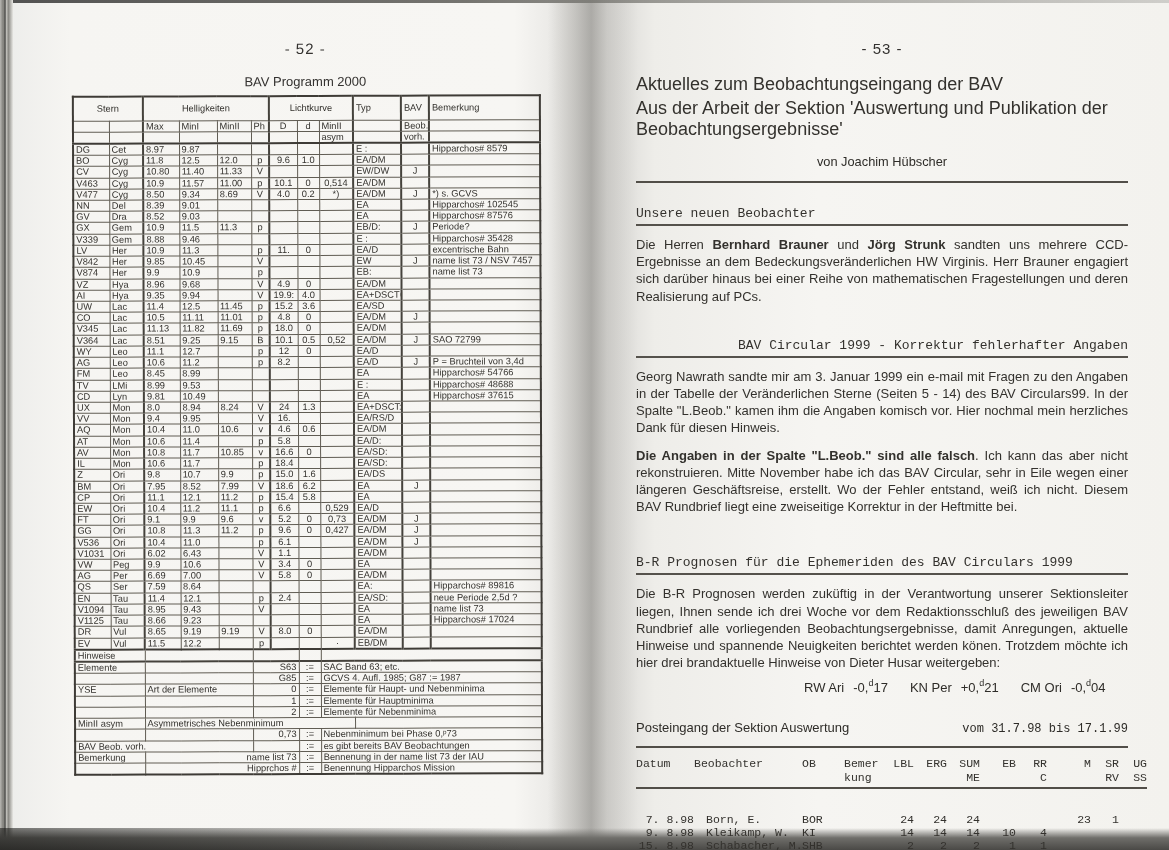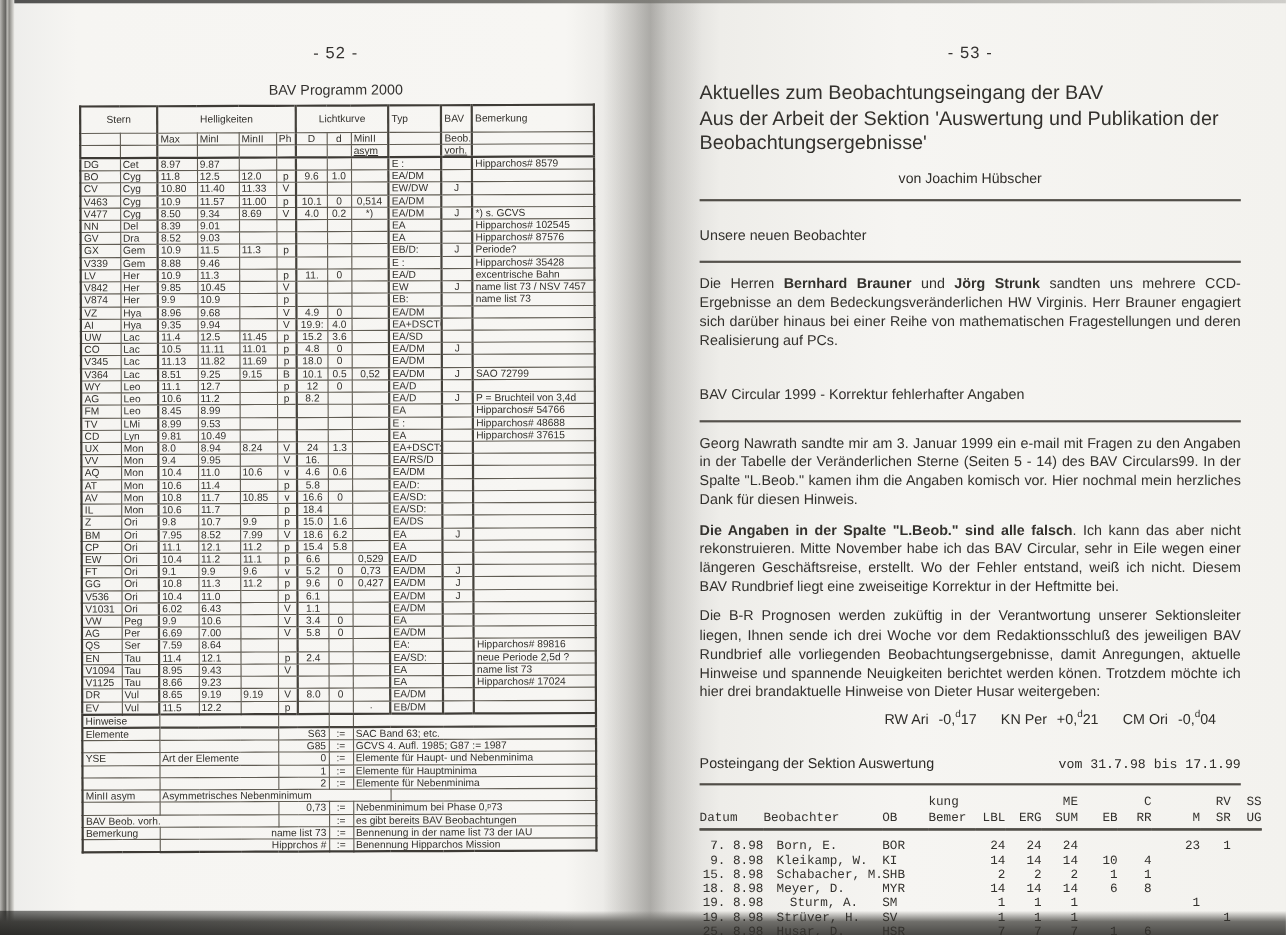--- a/index.html
+++ b/index.html
@@ -38,53 +38,53 @@
     margin:6px 0 0 35px; width:467px; table-layout:fixed;
     border-collapse:collapse; border:2px solid #3e3b36;
     font-size:9.3px; line-height:1.1; color:#33312d;
   }
   .star-table th, .star-table td {
     border:1px solid #605c53; font-weight:normal; text-align:left;
     padding:0 2px; height:11px; white-space:nowrap; overflow:hidden;
   }
   .star-table .gl { border-left-width:2px; border-left-color:#45423c; }
   .star-table thead tr:first-child th { height:24px; }
-  .star-table thead tr:last-child th { border-bottom:2px solid #3e3b36;text-decoration:underline; }
+  .star-table thead tr:last-child th { border-bottom:2px solid #3e3b36; }
   .star-table tfoot tr:first-child td { border-top:2px solid #3e3b36; }
   .star-table tfoot tr:nth-child(2) td { border-top:2px solid #45423c; }
   .ctr { text-align:center !important; }
   .rt { text-align:right !important; }
 
   
   .page-right { position:absolute; left:622px; top:20px; width:522px; height:820px; padding:0 16px 0 14px; }
   .head1, .head2 { text-align:left; font-size:18px; color:#33312d; }
   .head1 { margin-top:17px; }
   .head2 { margin-top:3px; }
   .byline { text-align:center; font-size:12.8px; margin-top:14px; }
   .rule { border-top:2px solid #514e48; margin-top:12px; }
-  .sect-title { font-size:13px; padding-bottom:16px; border-bottom:2px solid #55524c; color:#33312d; }
-  .s1 { margin-top:23px; } .s2 { margin-top:33px; } .s3 { margin-top:40px; }
+  .sect-title { font-size:13px; padding-bottom:3px; border-bottom:2px solid #55524c; color:#33312d;font-family:Liberation Mono, monospace; }
+  .s1 { margin-top:23px; } .s2 { margin-top:33px;text-align:right; } .s3 { margin-top:40px; }
   .page-right p { font-size:13px; line-height:17.2px; text-align:justify; margin:10px 0 0 0; color:#33312d; }
   .b { font-weight:bold; }
   .prognosen { display:flex; gap:22px; margin:9px 0 0 168px; font-size:13px; white-space:nowrap; }
   .prog-star { margin-right:9px; }
   sup { font-size:9px; line-height:0; position:relative; top:-1px; }
 
   .post-title-row { display:flex; justify-content:space-between; align-items:baseline;
     border-bottom:2px solid #514e48; padding-bottom:10px; margin-top:25px; }
   .post-title { font-size:13px; }
   .mono, .post-range, table.post-table {
     font-family:"Liberation Mono","DejaVu Sans Mono",monospace; }
   .post-range { font-size:12px; }
   table.post-table { width:100%; table-layout:fixed; border-collapse:collapse;
     font-size:11.5px; color:#33312d; margin-top:9px; }
   .post-table th, .post-table td { font-weight:normal; text-align:left; padding:0;
     white-space:nowrap; overflow:hidden; line-height:13.1px; }
   .post-table thead tr:last-child th { border-bottom:2px solid #514e48; padding-bottom:3px; }
-  .post-table tbody tr:first-child td { padding-top:8px; }
+  .post-table tbody tr:first-child td { padding-top:24px; }
 </style>
 </head>
 <body>
 
 <div class="scan">
   <div class="gutter"></div>
   <div class="edge-top"></div>
   <div class="edge-left"></div>
   <div class="edge-bottom"></div>
 
@@ -861,20 +861,21 @@
     <div class="byline">von Joachim Hübscher</div>
     <div class="rule"></div>
 
     <div class="sect-title s1">Unsere neuen Beobachter</div>
     <p><span>Die Herren </span><span class="b">Bernhard Brauner</span><span> und </span><span class="b">Jörg Strunk</span><span> sandten uns mehrere CCD-Ergebnisse an dem Bedeckungsveränderlichen HW Virginis. Herr Brauner engagiert sich darüber hinaus bei einer Reihe von mathematischen Fragestellungen und deren Realisierung auf PCs.</span></p>
 
     <div class="sect-title s2">BAV Circular 1999 - Korrektur fehlerhafter Angaben</div>
     <p>Georg Nawrath sandte mir am 3. Januar 1999 ein e-mail mit Fragen zu den Angaben in der Tabelle der Veränderlichen Sterne (Seiten 5 - 14) des BAV Circulars99. In der Spalte "L.Beob." kamen ihm die Angaben komisch vor. Hier nochmal mein herzliches Dank für diesen Hinweis.</p>
     <p><span class="b">Die Angaben in der Spalte "L.Beob." sind alle falsch</span><span>. Ich kann das aber nicht rekonstruieren. Mitte November habe ich das BAV Circular, sehr in Eile wegen einer längeren Geschäftsreise, erstellt. Wo der Fehler entstand, weiß ich nicht. Diesem BAV Rundbrief liegt eine zweiseitige Korrektur in der Heftmitte bei.</span></p>
 
+    <div class="sect-title s3">B-R Prognosen für die Ephemeriden des BAV Circulars 1999</div>
     <p>Die B-R Prognosen werden zuküftig in der Verantwortung unserer Sektionsleiter liegen, Ihnen sende ich drei Woche vor dem Redaktionsschluß des jeweiligen BAV Rundbrief alle vorliegenden Beobachtungsergebnisse, damit Anregungen, aktuelle Hinweise und spannende Neuigkeiten berichtet werden könen. Trotzdem möchte ich hier drei brandaktuelle Hinweise von Dieter Husar weitergeben:</p>
 
     <div class="prognosen">
       <span><span class="prog-star">RW Ari</span><span>-0,</span><sup>d</sup><span>17</span></span>
       <span><span class="prog-star">KN Per</span><span>+0,</span><sup>d</sup><span>21</span></span>
       <span><span class="prog-star">CM Ori</span><span>-0,</span><sup>d</sup><span>04</span></span>
     </div>
 
     <div class="post-title-row">
       <span class="post-title">Posteingang der Sektion Auswertung</span>
@@ -891,47 +892,47 @@
           <col style="width:33px">
           <col style="width:33px">
           <col style="width:36px">
         <col style="width:31px">
           <col style="width:44px">
           <col style="width:28px">
           <col style="width:28px">
       </colgroup>
       <thead>
           <tr>
+            <th>Datum</th>
+            <th>Beobachter</th>
+            <th>OB</th>
+            <th>Bemer</th>
+            <th class="rt">LBL</th>
+            <th class="rt">ERG</th>
+            <th class="rt">SUM</th>
+            <th class="rt">EB</th>
+            <th class="rt">RR</th>
+            <th class="rt">M</th>
+            <th class="rt">SR</th>
+            <th class="rt">UG</th>
+          </tr>
+          <tr>
             <th></th>
             <th></th>
             <th></th>
             <th>kung</th>
             <th class="rt"></th>
             <th class="rt"></th>
             <th class="rt">ME</th>
             <th class="rt"></th>
             <th class="rt">C</th>
             <th class="rt"></th>
             <th class="rt">RV</th>
             <th class="rt">SS</th>
           </tr>
-          <tr>
-            <th>Datum</th>
-            <th>Beobachter</th>
-            <th>OB</th>
-            <th>Bemer</th>
-            <th class="rt">LBL</th>
-            <th class="rt">ERG</th>
-            <th class="rt">SUM</th>
-            <th class="rt">EB</th>
-            <th class="rt">RR</th>
-            <th class="rt">M</th>
-            <th class="rt">SR</th>
-            <th class="rt">UG</th>
-          </tr>
         </thead>
       <tbody>
           <tr>
             <td class="rt">7. 8.98</td>
             <td style="padding-left: 12px;">Born, E.</td>
             <td>BOR</td>
             <td></td>
             <td class="rt">24</td>
             <td class="rt">24</td>
             <td class="rt">24</td>

